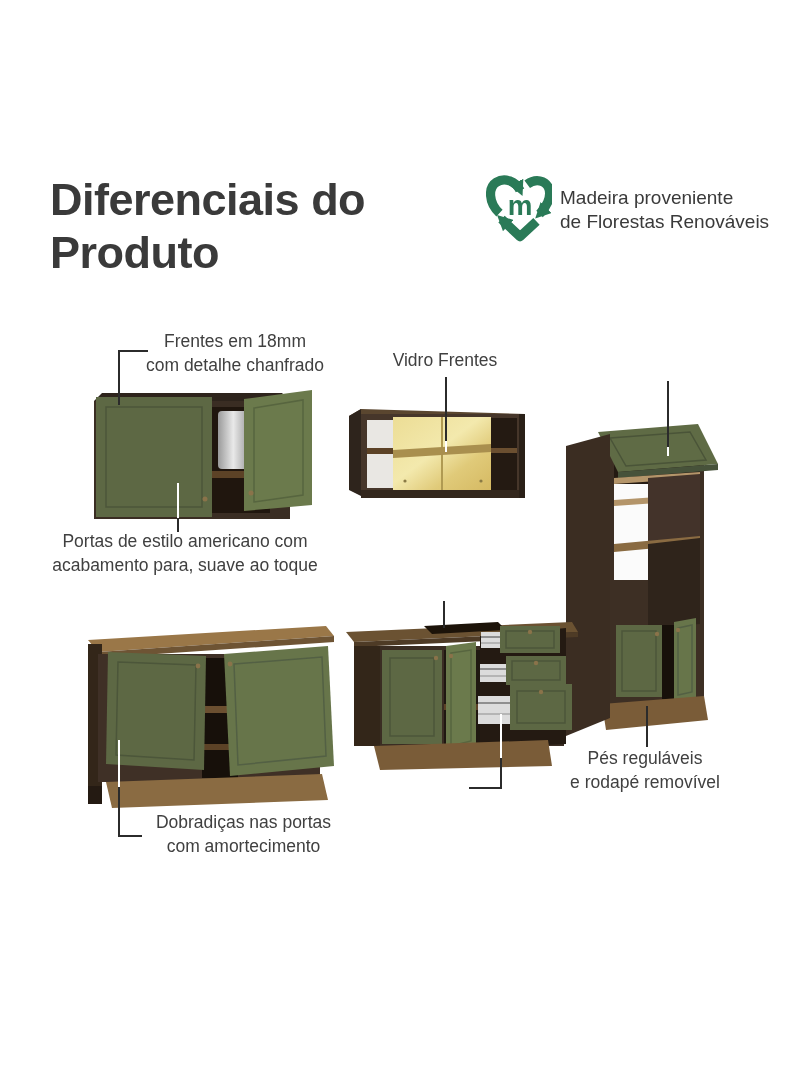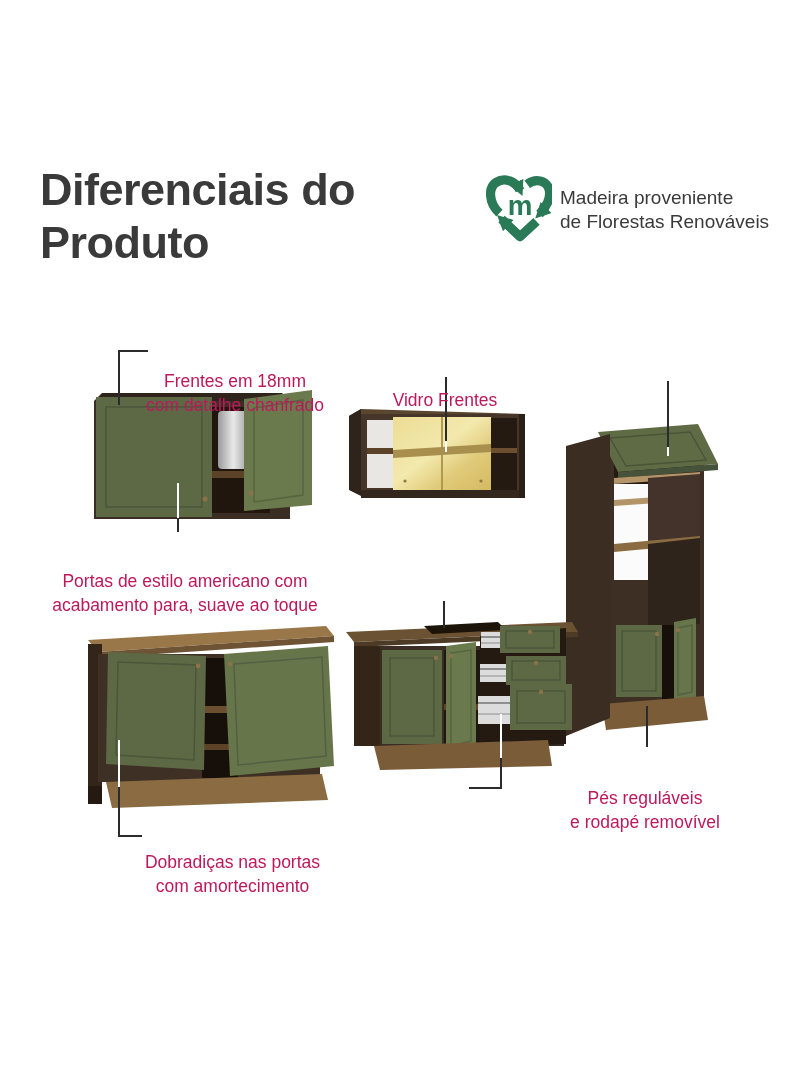--- a/index.html
+++ b/index.html
@@ -4,21 +4,21 @@
 <style>
   html,body{margin:0;padding:0;background:#ffffff;}
   .canvas{position:relative;width:800px;height:1066px;background:#ffffff;
           font-family:"Liberation Sans",sans-serif;overflow:hidden;}
   .title{position:absolute;left:40px;top:163px;width:460px;white-space:pre-line;
          font-size:45px;line-height:53px;font-weight:700;color:#3a3a3a;letter-spacing:-0.5px;}
   .logo-icon{position:absolute;left:486px;top:174px;width:66px;height:74px;}
   .logo-text{position:absolute;left:560px;top:186px;width:230px;white-space:pre-line;
              font-size:19px;line-height:24px;font-weight:400;color:#3a3a3a;}
   .callout{position:absolute;white-space:pre-line;text-align:center;
-           font-size:17.5px;line-height:24px;color:#be185d;z-index:6;margin-top:40px;}
+           font-size:17.5px;line-height:24px;color:#404040;z-index:6;}
   .cline{position:absolute;background:#2b2b2b;z-index:5;}
   .cline-w{position:absolute;background:#ffffff;z-index:5;}
   .cab{position:absolute;z-index:1;}
 </style>
 </head>
 <body>
 
 <div class="canvas">
 
   <svg width="0" height="0" style="position:absolute">
@@ -33,21 +33,21 @@
           <stop offset="0.45" stop-color="#f3e9ad"></stop>
         <stop offset="0.7" stop-color="#e0ca79"></stop>
           <stop offset="1" stop-color="#d5b962"></stop>
       </linearGradient>
       <marker id="ah" viewBox="0 0 10 10" refX="6" refY="5" markerWidth="15" markerHeight="15" markerUnits="userSpaceOnUse" orient="auto">
         <path d="M0 0 L10 5 L0 10 z" fill="#2a7a57"></path>
       </marker>
     </defs>
   </svg>
 
-  <h1 class="title" style="margin:0">Diferenciais do
+  <h1 class="title" style="margin:10px">Diferenciais do
 Produto</h1>
 
   <svg class="logo-icon" viewBox="0 0 64 72">
     <g fill="none" stroke="#2a7a57" stroke-width="9" stroke-linejoin="round">
       <path d="M 13 38 C 2 28, 2 13, 10 8 C 18 3, 29 7, 33 16" marker-end="url(#ah)"></path>
       <path d="M 40 10 C 48 4, 58 6, 61 14 C 64 23, 58 33, 52 39" marker-end="url(#ah)"></path>
       <path d="M 49 46 L 33 61 L 15 44" marker-end="url(#ah)"></path>
     </g>
     <text x="33" y="40" font-size="27" font-weight="bold" fill="#2a7a57" text-anchor="middle" font-family="Liberation Sans, sans-serif">m</text>
   </svg>
@@ -162,21 +162,21 @@
     <rect x="10" y="168" width="14" height="18" fill="#241a12"></rect>
   </svg>
 
   <div class="callout" style="left:120px;top:329px;width:230px">Frentes em 18mm
 com detalhe chanfrado</div>
   <div class="callout" style="left:350px;top:348px;width:190px">Vidro Frentes</div>
   <div class="callout" style="left:25px;top:529px;width:320px">Portas de estilo americano com
 acabamento para, suave ao toque</div>
   <div class="callout" style="left:545px;top:746px;width:200px">Pés reguláveis
 e rodapé removível</div>
-  <div class="callout" style="left:125px;top:810px;width:215px">Dobradiças nas portas
+  <div class="callout" style="left:136px;top:810px;width:215px">Dobradiças nas portas
 com amortecimento</div>
 
   <div class="cline" style="left:118px;top:350px;width:30px;height:2px"></div>
   <div class="cline" style="left:118px;top:350px;width:2px;height:55px"></div>
   <div class="cline-w" style="left:177px;top:483px;width:2px;height:35px"></div>
   <div class="cline" style="left:177px;top:518px;width:2px;height:14px"></div>
   <div class="cline" style="left:445px;top:377px;width:2px;height:64px"></div>
   <div class="cline-w" style="left:445px;top:441px;width:2px;height:11px"></div>
   <div class="cline" style="left:667px;top:381px;width:2px;height:66px"></div>
   <div class="cline-w" style="left:667px;top:447px;width:2px;height:9px"></div>

